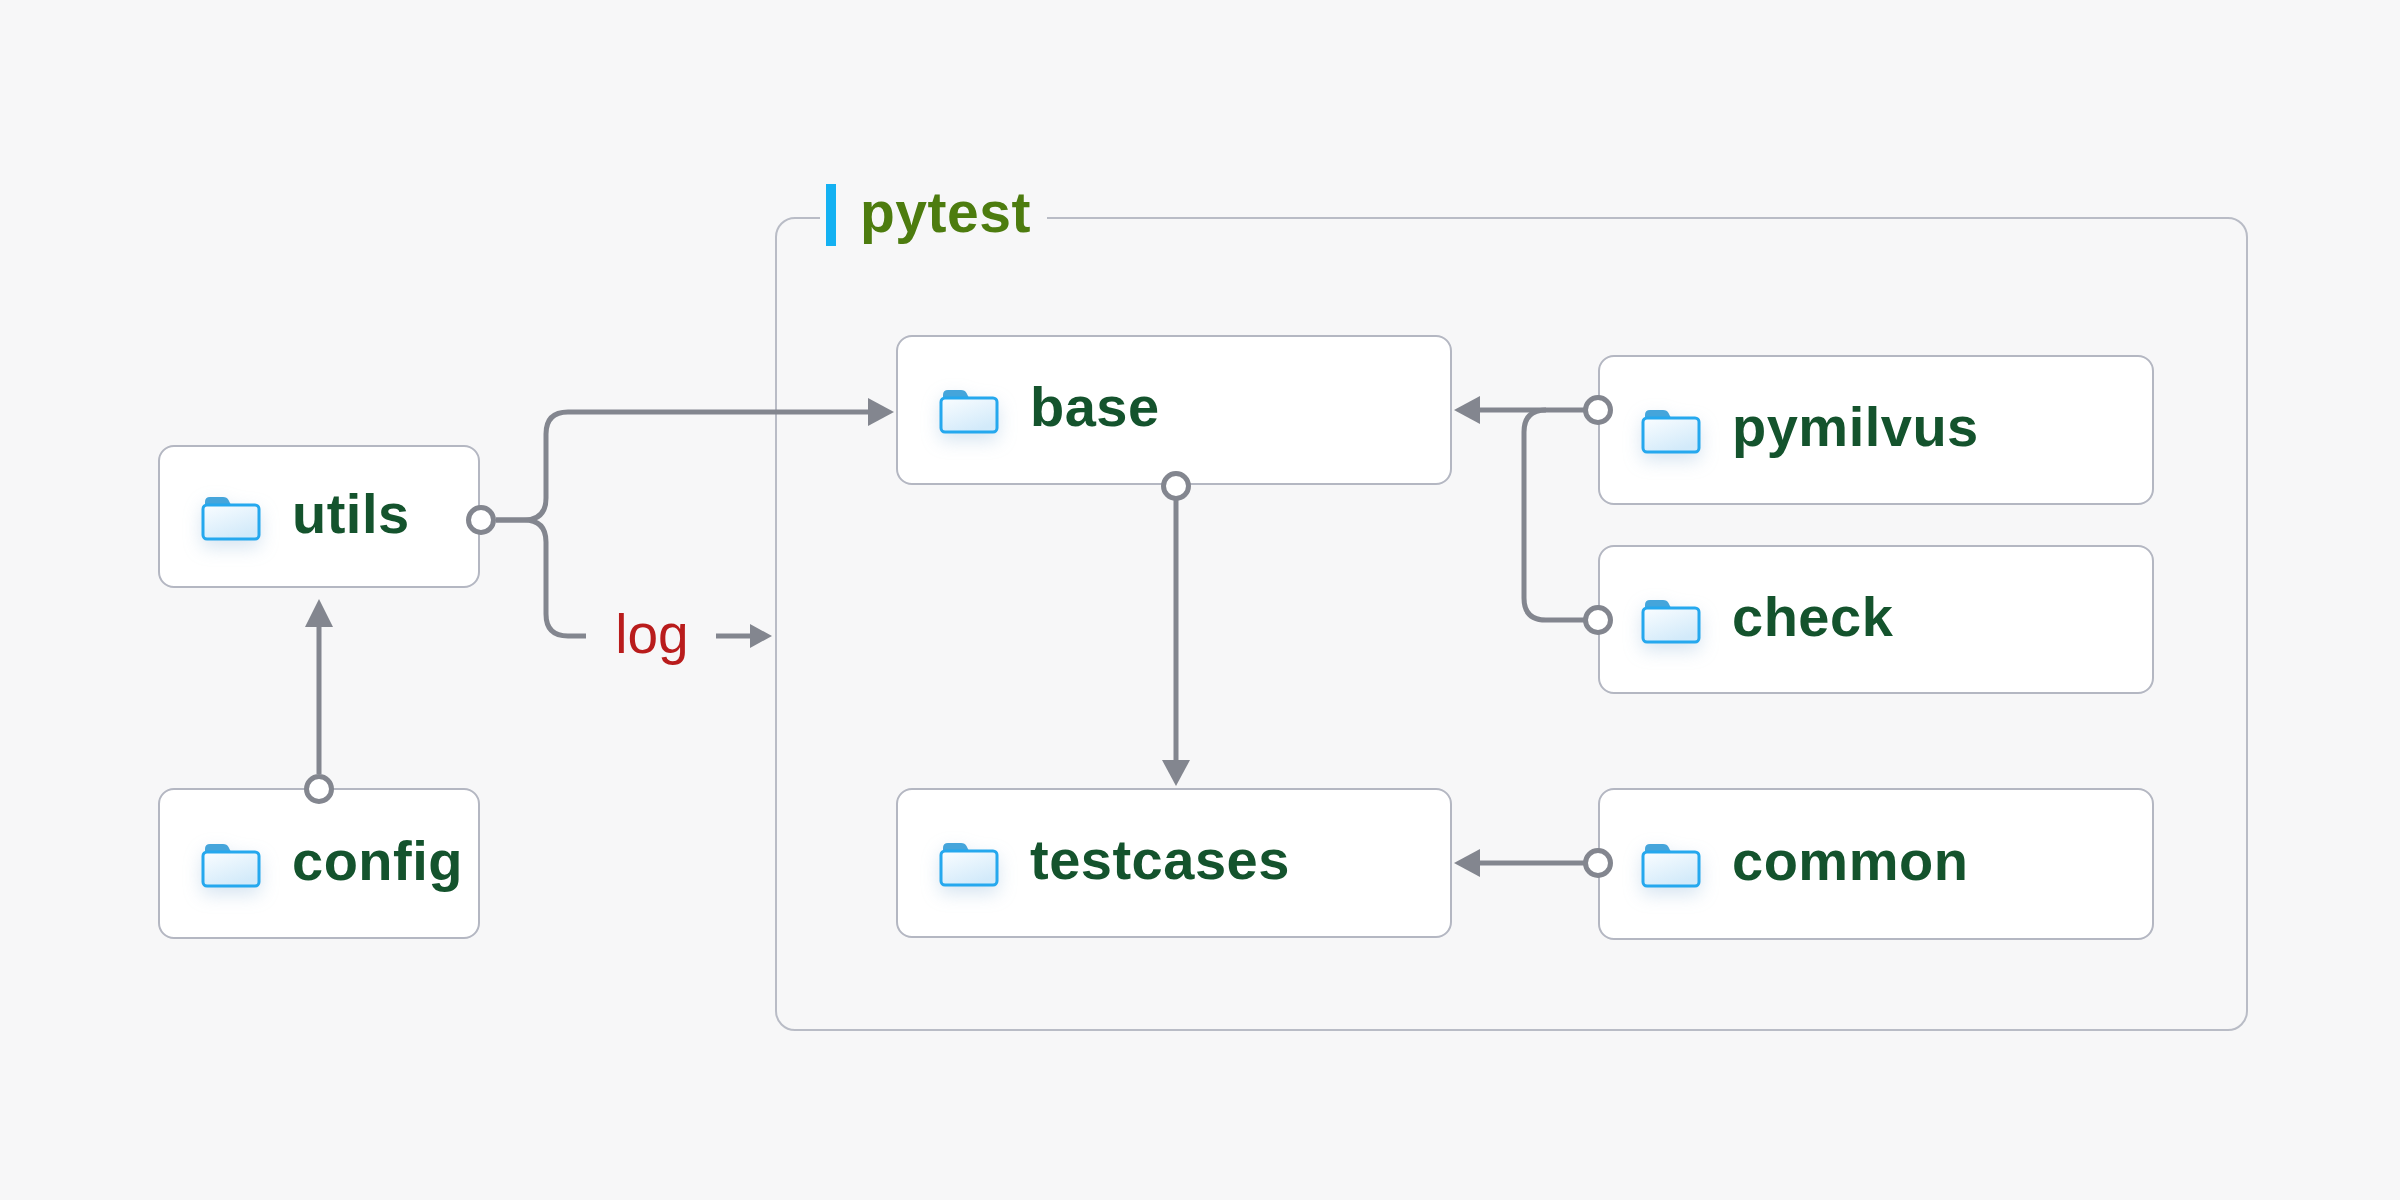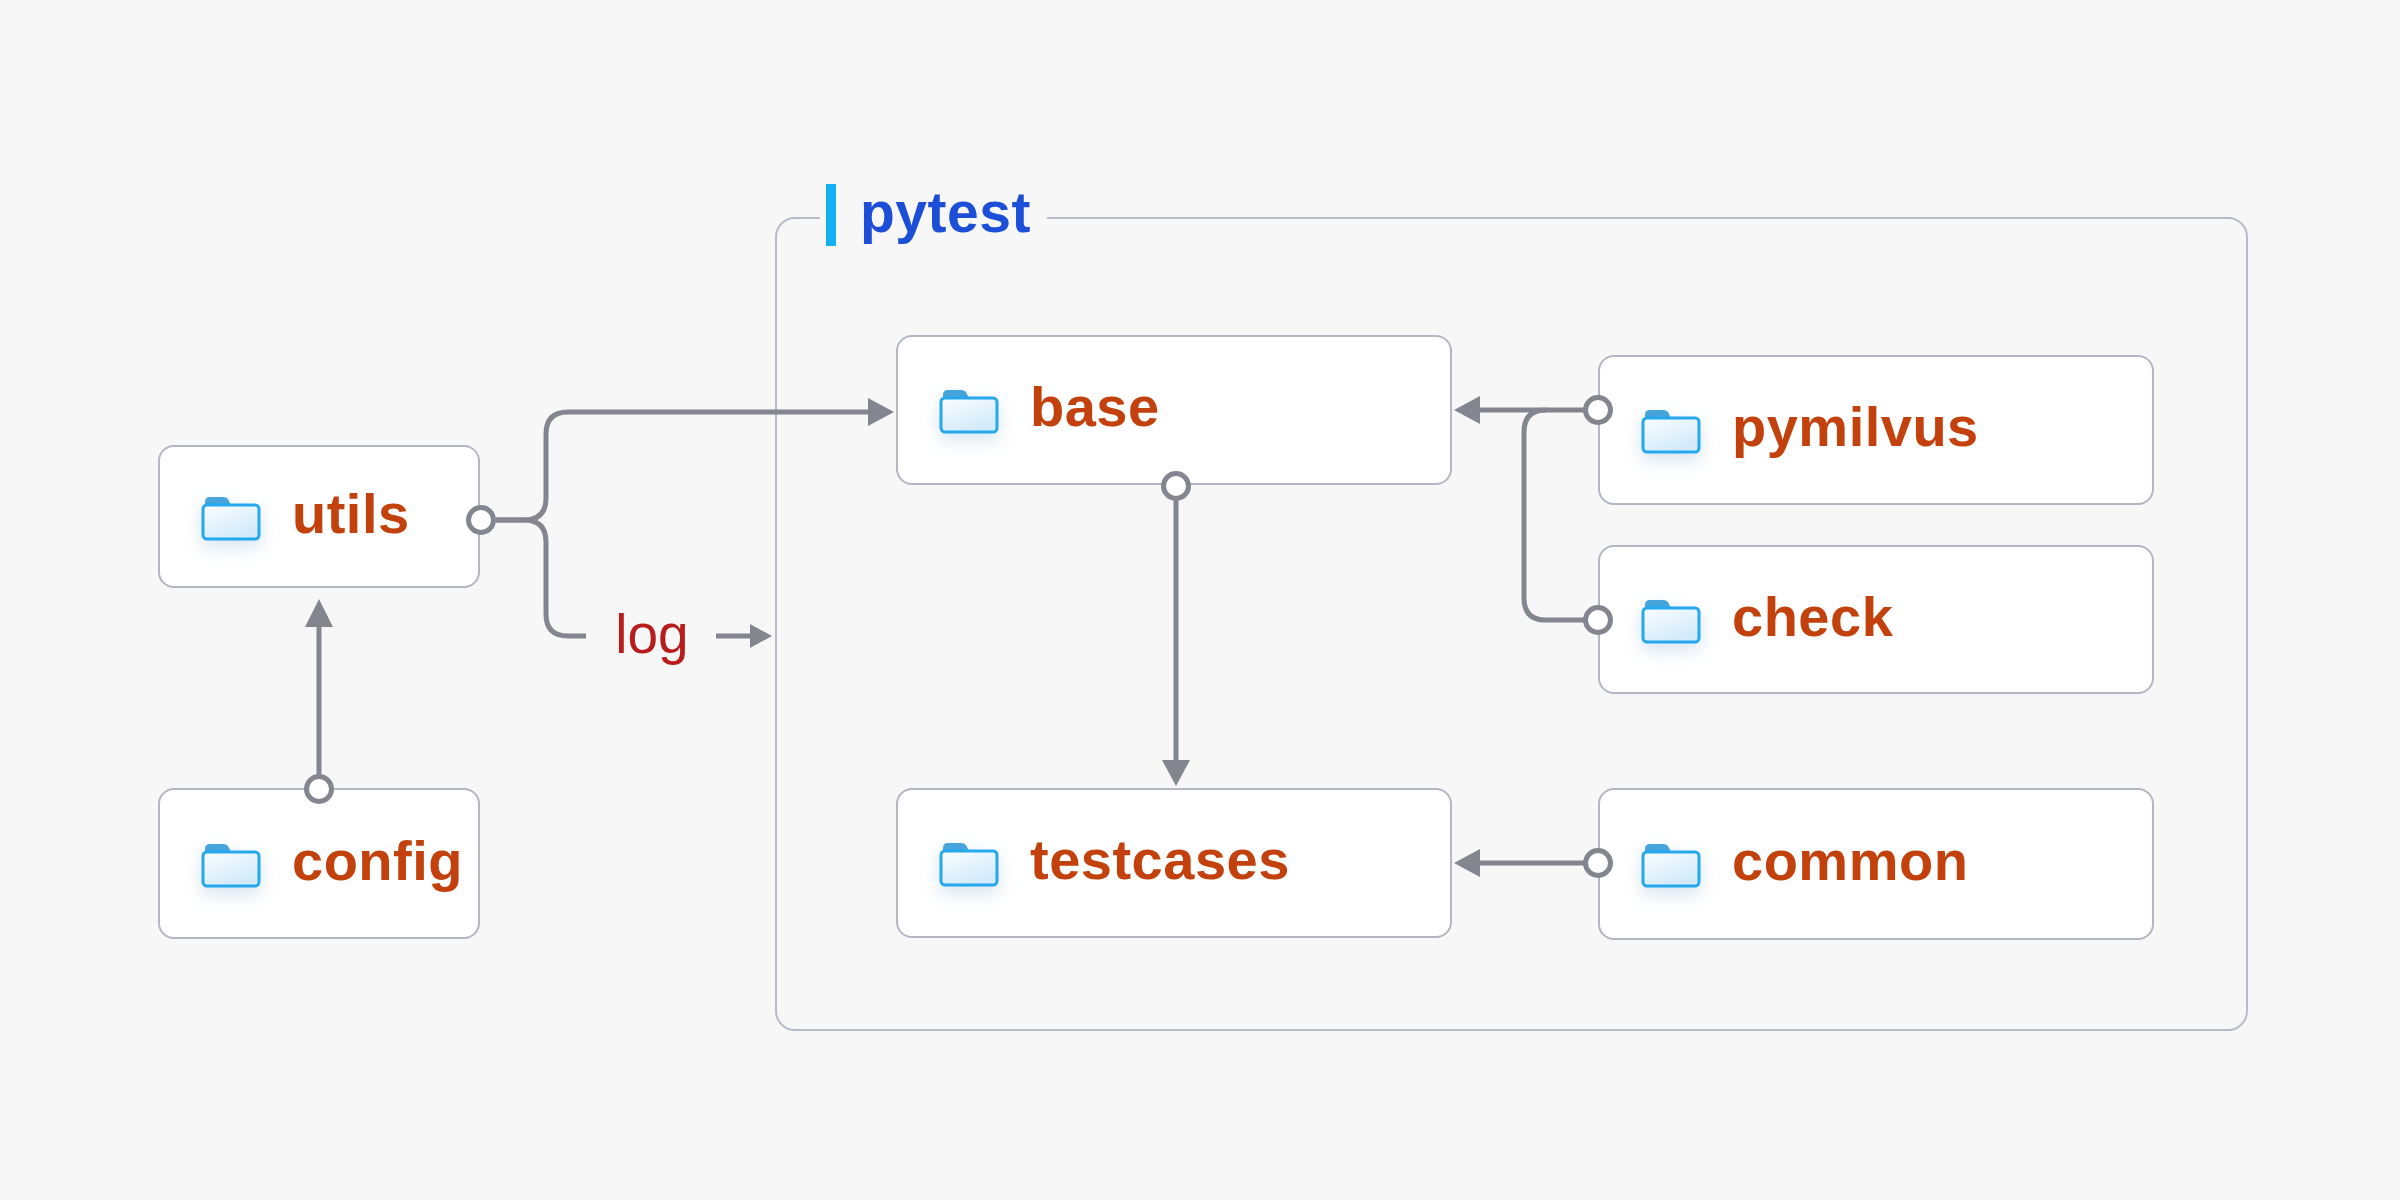--- a/index.html
+++ b/index.html
@@ -42,21 +42,21 @@
   .group-label .accent-bar {
     display: inline-block;
     width: 10px;
     height: 62px;
     background: #14b1f2;
     margin-right: 24px;
   }
   .group-label .group-title {
     font-size: 57px;
     font-weight: 700;
-    color: #1d4ed8;
+    color: #4d7c0f;
     letter-spacing: 0.5px;
     line-height: 1;
     padding-bottom: 6px;
   }
 
   
   .node {
     position: absolute;
     background: #ffffff;
     border: 2px solid #b4b7c2;
@@ -68,21 +68,21 @@
     z-index: 2;
   }
   .node .folder {
     flex: 0 0 auto;
     margin-right: 30px;
     filter: drop-shadow(0 7px 9px rgba(110, 160, 205, 0.28));
   }
   .node .node-label {
     font-size: 56px;
     font-weight: 700;
-    color: #c2410c;
+    color: #14532d;
     letter-spacing: 0.5px;
     line-height: 1;
     padding-bottom: 6px;
   }
 
   .node-utils     { left: 158px;  top: 445px; width: 322px; height: 143px; }
   .node-config    { left: 158px;  top: 788px; width: 322px; height: 151px; align-items: center; }
   .node-base      { left: 896px;  top: 335px; width: 556px; height: 150px; }
   .node-pymilvus  { left: 1598px; top: 335px; width: 556px; height: 150px; margin-top: 20px; }
   .node-check     { left: 1598px; top: 545px; width: 556px; height: 149px; }

